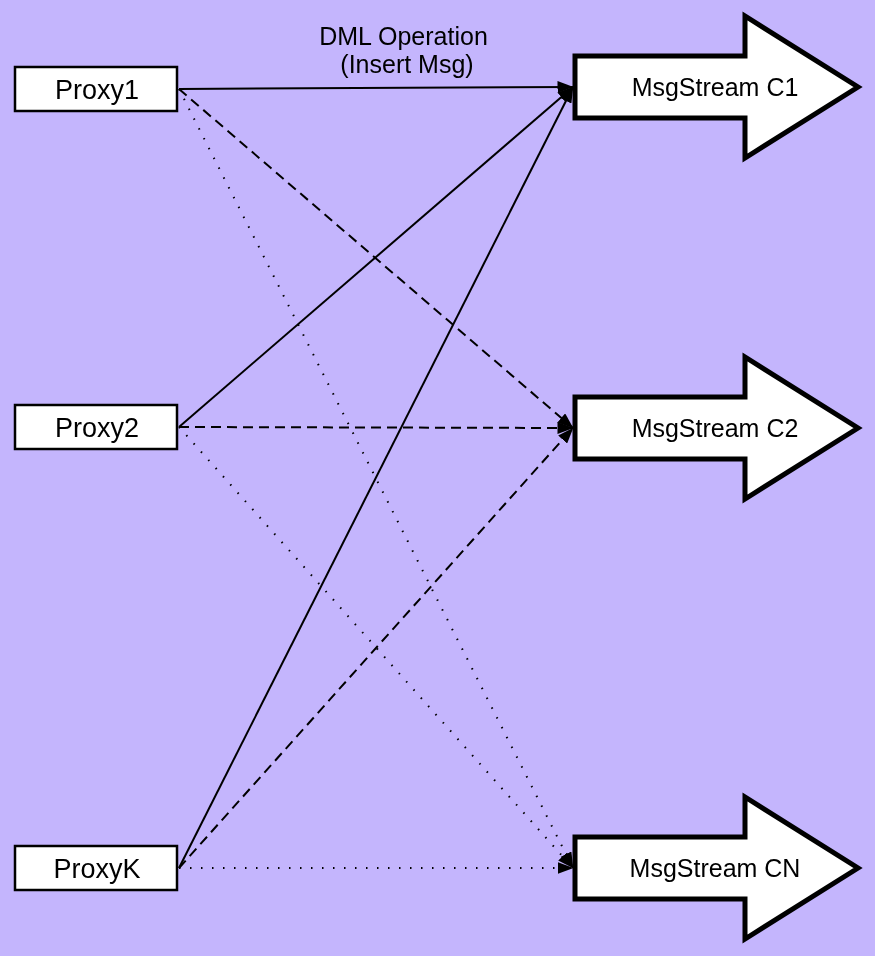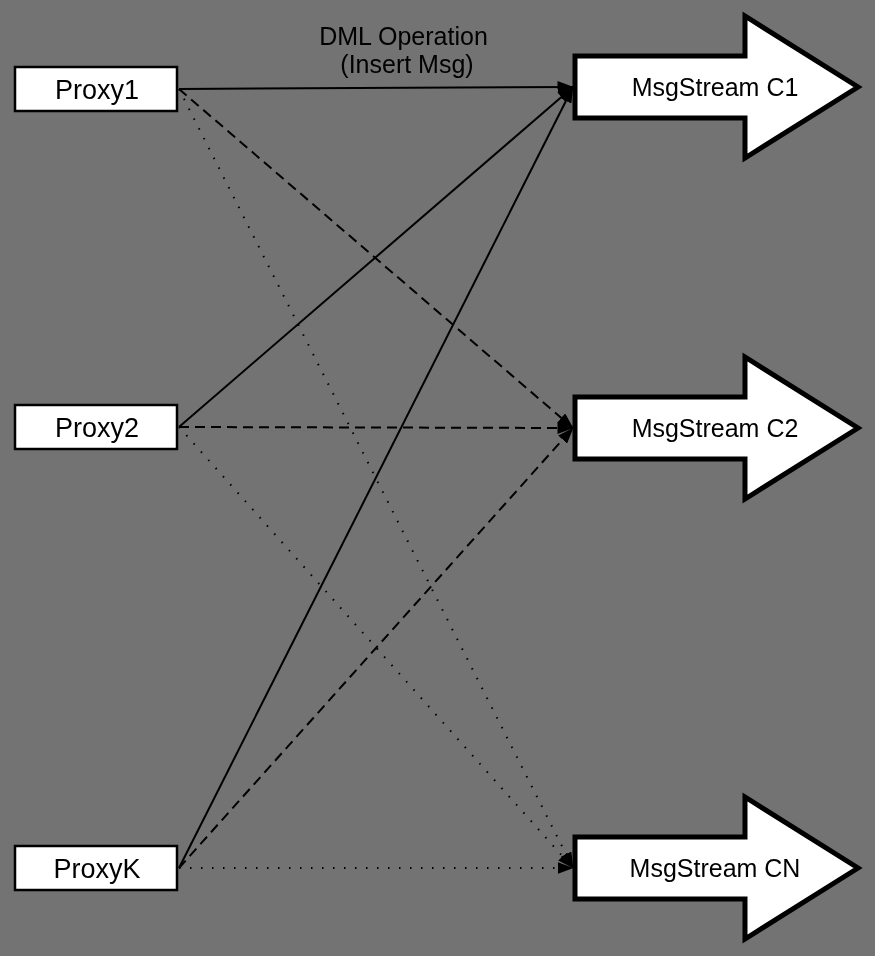--- a/index.html
+++ b/index.html
@@ -3,21 +3,21 @@
 <meta charset="utf-8">
 <style>
   html, body {
     margin: 0;
     padding: 0;
     background: #ffffff;
   }
   .canvas-wrap {
     width: 875px;
     height: 956px;
-    background: #737373;
+    background: #c4b5fd;
   }
   svg { display: block; }
   text {
     font-family: "Liberation Sans", sans-serif;
     fill: #000000;
   }
   .title-text {
     font-size: 25px;
     text-anchor: middle;
   }

